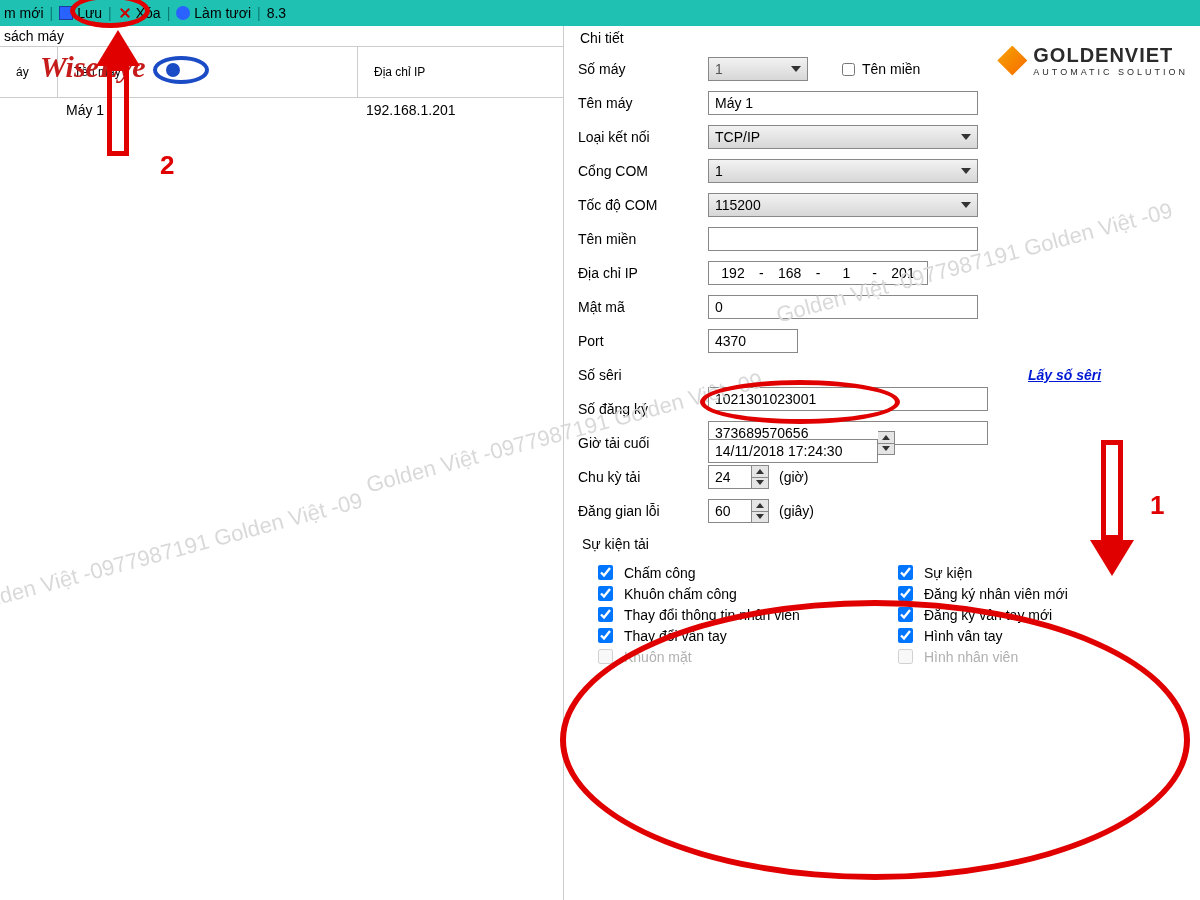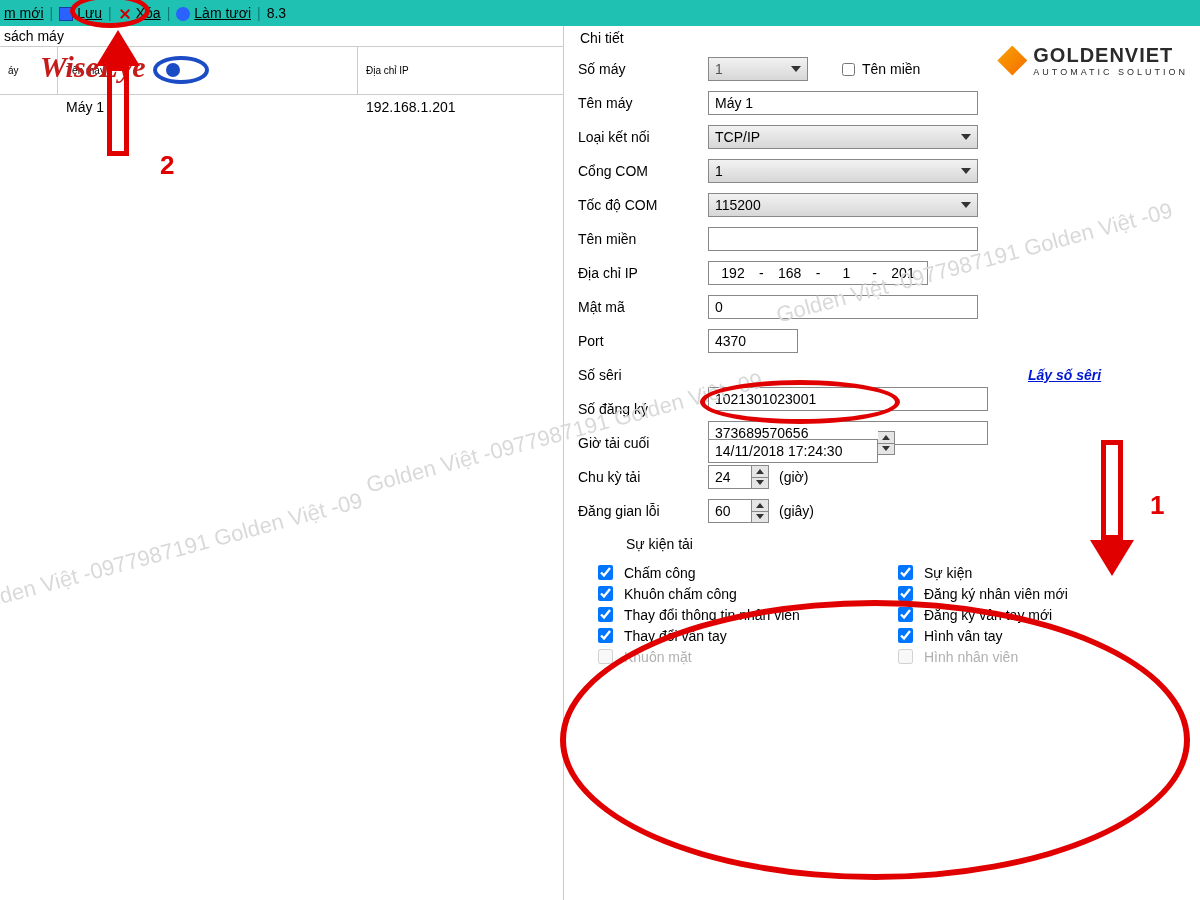--- a/index.html
+++ b/index.html
@@ -16,21 +16,21 @@
   }
   .toolbar {
     background: #1fc1b2;
     height: 26px;
     display: flex;
     align-items: center;
     padding: 0 4px;
     font-size: 14px;
     gap: 6px;
   }
-  .toolbar .tb-item { display: flex; align-items: flex-end; gap: 4px; cursor: pointer; text-decoration: underline; }
+  .toolbar .tb-item { display: flex; align-items: center; gap: 4px; cursor: pointer; }
   .toolbar .sep { color: #0a7c73; }
   .tb-icon { width: 14px; height: 14px; display: inline-block; }
   .tb-save { background: #2a62ff; border:1px solid #1a3ea0; }
   .tb-del  { position:relative; }
   .tb-del::before, .tb-del::after {
     content:''; position:absolute; left:1px; top:6px; width:12px; height:2px; background:#c00; transform:rotate(45deg);
   }
   .tb-del::after{ transform:rotate(-45deg); }
   .tb-refresh { background:#2a62ff; border-radius:50%; }
 
@@ -45,22 +45,22 @@
     display: flex;
     flex-direction: column;
   }
   .left-title { padding: 2px 4px; font-size: 14px; }
   .grid-head {
     display: flex;
     border-bottom: 1px solid #ccc;
     border-top: 1px solid #ccc;
   }
   .grid-head div {
-    padding: 18px 8px;
-    font-size: 10px;
+    padding: 18px 16px;
+    font-size: 12px;
   }
   .col-id   { width: 58px; border-right:1px solid #ccc; }
   .col-name { width: 300px; border-right:1px solid #ccc; }
   .col-ip   { flex: 1; }
   .grid-row {
     display: flex;
   }
   .grid-row div { padding: 4px 8px; }
   .right {
     flex: 1;
@@ -95,21 +95,21 @@
   .spinbtns{ display:flex; flex-direction:column; border:1px solid #888; border-left:none; height:24px;}
   .spinbtns div{ width:16px; flex:1; background:#e5e5e5; border-bottom:1px solid #888; display:flex; align-items:center; justify-content:center;}
   .spinbtns div:last-child{ border-bottom:none;}
   .sup::before{content:'';border-left:4px solid transparent;border-right:4px solid transparent;border-bottom:5px solid #333;}
   .sdn::before{content:'';border-left:4px solid transparent;border-right:4px solid transparent;border-top:5px solid #333;}
   .ip-seg { display:flex; border:1px solid #888; height:24px; align-items:center; }
   .ip-seg input{ width:48px; border:none; text-align:center; font-size:14px; height:20px;}
   .ip-seg span{ padding:0 2px;}
   .linkbtn { color:#0018d4; text-decoration:underline; font-style:italic; font-weight:bold; cursor:pointer; margin-left:40px;}
   .unit-label{ margin-left:10px;}
-  .events-title{ margin-top:4px; padding:4px 4px;margin-left:44px;}
+  .events-title{ margin-top:4px; padding:4px 4px;}
   .events-grid{
     display:grid;
     grid-template-columns: 300px 260px;
     padding:6px 16px;
   }
   .chk{ display:flex; align-items:center; gap:8px;}
   .chk input{ width:15px; height:15px; }
   .chk.disabled{ color:#b0b0b0;}
   .chk.disabled input{ accent-color:#ccc;}
 

